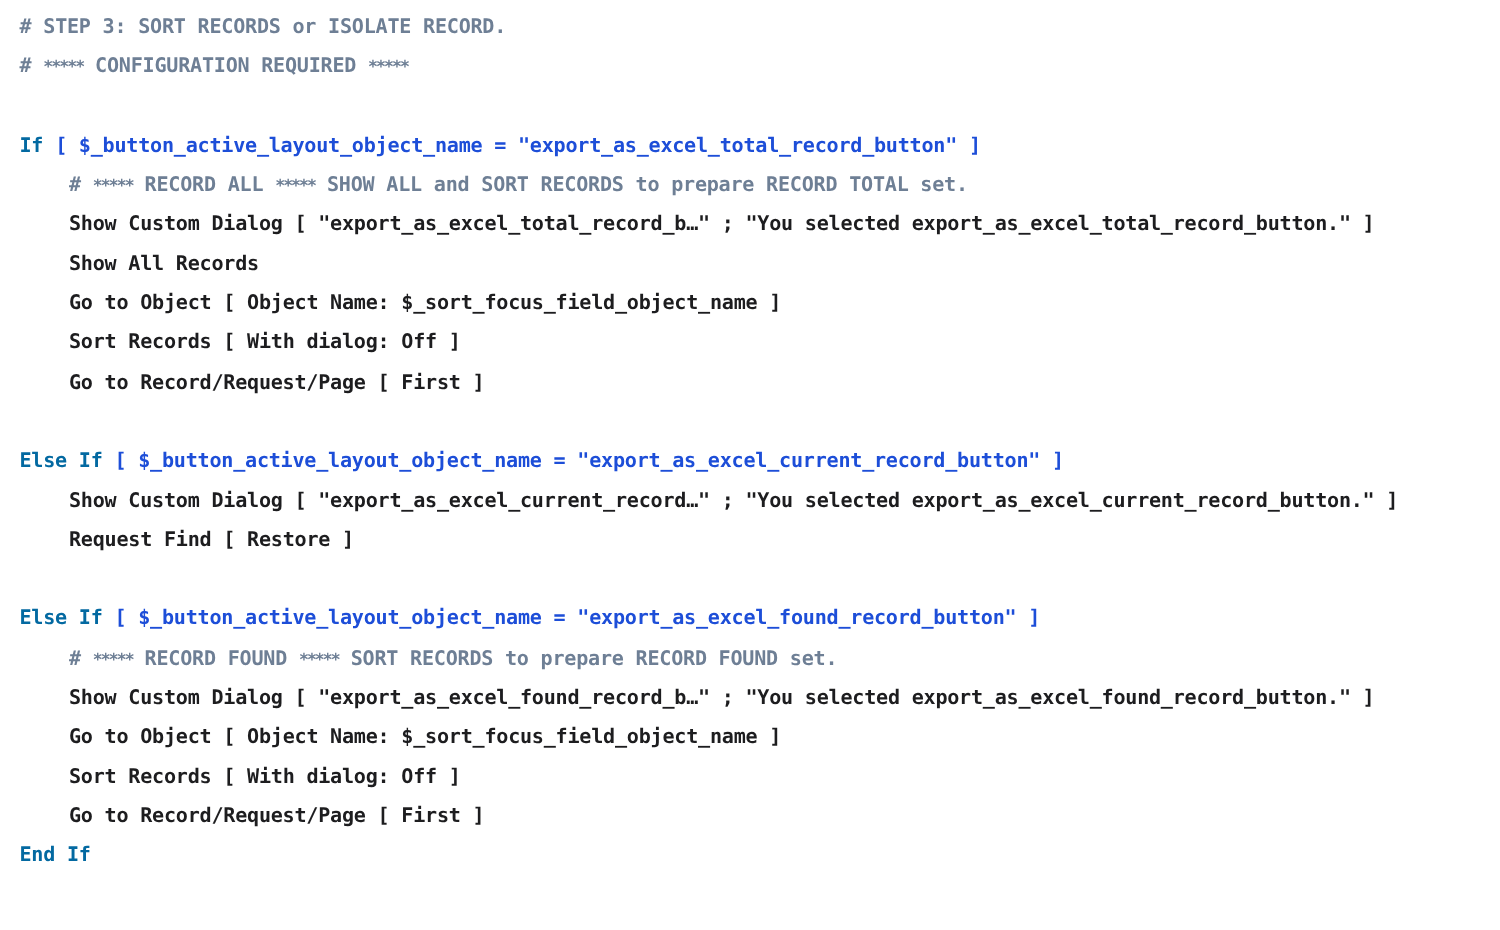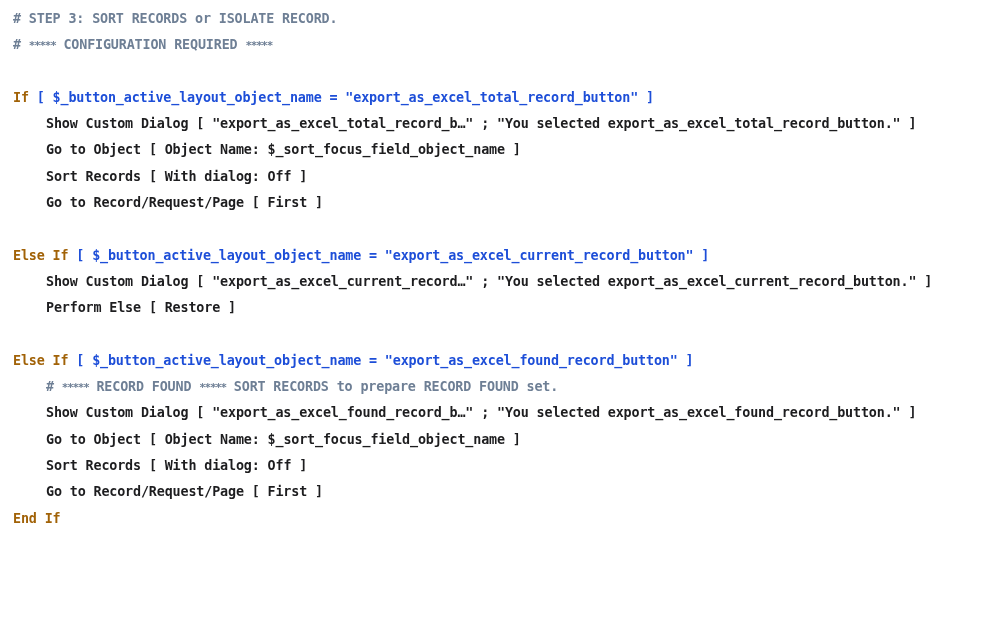--- a/index.html
+++ b/index.html
@@ -25,43 +25,45 @@
   .line {
     height: 26.3px;
     line-height: 26.3px;
     white-space: pre;
     letter-spacing: -0.15px;
     font-weight: bold;
   }
   .indent { padding-left: 33px; }
   .blank { height: 26.3px; }
   .comment { color: #6e7f95; }
-  .kw { color: #a16207; margin-top: 27px; }
+  .kw { color: #0369a1; margin-top: 27px; }
   .step { color: #1d4ed8; }
   .stars { color: #6e7f95; letter-spacing: -1.3px; font-size: 11px; }
 </style>
 </head>
 <body>
 
 <div class="script">
 
   <div class="line comment"><span>#</span> <span>STEP 3: SORT RECORDS or ISOLATE RECORD.</span></div>
   <div class="line comment"><span>#</span> <span class="stars">*****</span> <span>CONFIGURATION REQUIRED</span> <span class="stars">*****</span></div>
   <div class="blank"></div>
 
   <div class="line"><span class="kw">If</span> <span class="step">[ $_button_active_layout_object_name = "export_as_excel_total_record_button" ]</span></div>
+  <div class="line indent comment"><span>#</span> <span class="stars">*****</span> <span>RECORD ALL</span> <span class="stars">*****</span> <span>SHOW ALL and SORT RECORDS to prepare RECORD TOTAL set.</span></div>
   <div class="line indent"><span>Show Custom Dialog</span> <span>[ "export_as_excel_total_record_b…" ; "You selected export_as_excel_total_record_button." ]</span></div>
+  <div class="line indent"><span>Show All Records</span></div>
   <div class="line indent"><span>Go to Object</span> <span>[ Object Name: $_sort_focus_field_object_name ]</span></div>
   <div class="line indent"><span>Sort Records</span> <span>[ With dialog: Off ]</span></div>
   <div class="line indent"><span>Go to Record/Request/Page</span> <span>[ First ]</span></div>
   <div class="blank"></div>
 
   <div class="line"><span class="kw">Else If</span> <span class="step">[ $_button_active_layout_object_name = "export_as_excel_current_record_button" ]</span></div>
   <div class="line indent"><span>Show Custom Dialog</span> <span>[ "export_as_excel_current_record…" ; "You selected export_as_excel_current_record_button." ]</span></div>
-  <div class="line indent"><span>Perform Else</span> <span>[ Restore ]</span></div>
+  <div class="line indent"><span>Request Find</span> <span>[ Restore ]</span></div>
   <div class="blank"></div>
 
   <div class="line"><span class="kw">Else If</span> <span class="step">[ $_button_active_layout_object_name = "export_as_excel_found_record_button" ]</span></div>
   <div class="line indent comment"><span>#</span> <span class="stars">*****</span> <span>RECORD FOUND</span> <span class="stars">*****</span> <span>SORT RECORDS to prepare RECORD FOUND set.</span></div>
   <div class="line indent"><span>Show Custom Dialog</span> <span>[ "export_as_excel_found_record_b…" ; "You selected export_as_excel_found_record_button." ]</span></div>
   <div class="line indent"><span>Go to Object</span> <span>[ Object Name: $_sort_focus_field_object_name ]</span></div>
   <div class="line indent"><span>Sort Records</span> <span>[ With dialog: Off ]</span></div>
   <div class="line indent"><span>Go to Record/Request/Page</span> <span>[ First ]</span></div>
 
   <div class="line"><span class="kw">End If</span></div>

